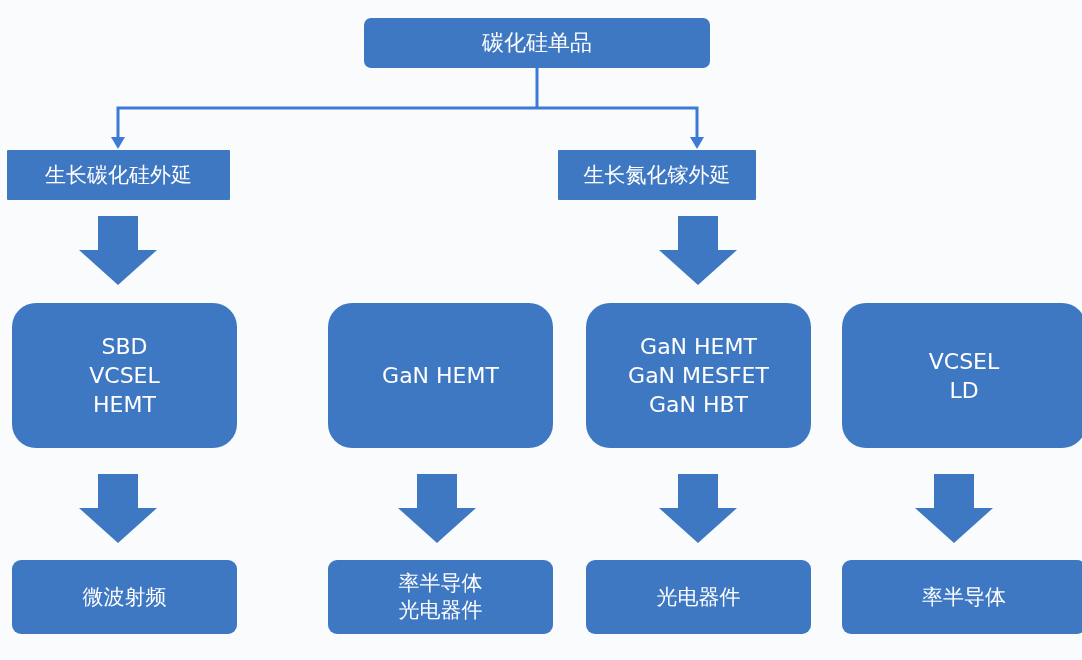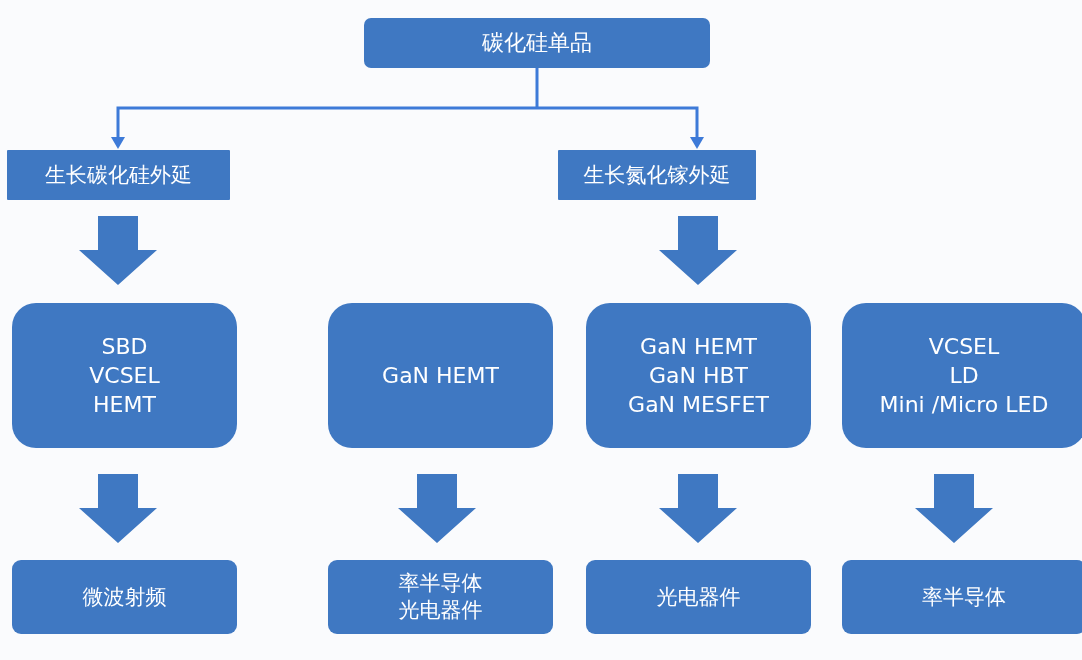--- a/index.html
+++ b/index.html
@@ -71,27 +71,26 @@
 <div class="box device c1">
   <span class="line">SBD</span>
   <span class="line">VCSEL</span>
   <span class="line">HEMT</span>
 </div>
 <div class="box device c2">
   <span class="line">GaN HEMT</span>
 </div>
 <div class="box device c3">
   <span class="line">GaN HEMT</span>
+  <span class="line">GaN MESFET</span>
   <span class="line">GaN HBT</span>
-  <span class="line">GaN MESFET</span>
 </div>
 <div class="box device c4">
   <span class="line">VCSEL</span>
   <span class="line">LD</span>
-  <span class="line">Mini /Micro LED</span>
 </div>
 
 <div class="box app c1">
   <span class="line">微波射频</span>
 </div>
 <div class="box app c2">
   <span class="line">率半导体</span>
   <span class="line">光电器件</span>
 </div>
 <div class="box app c3">

